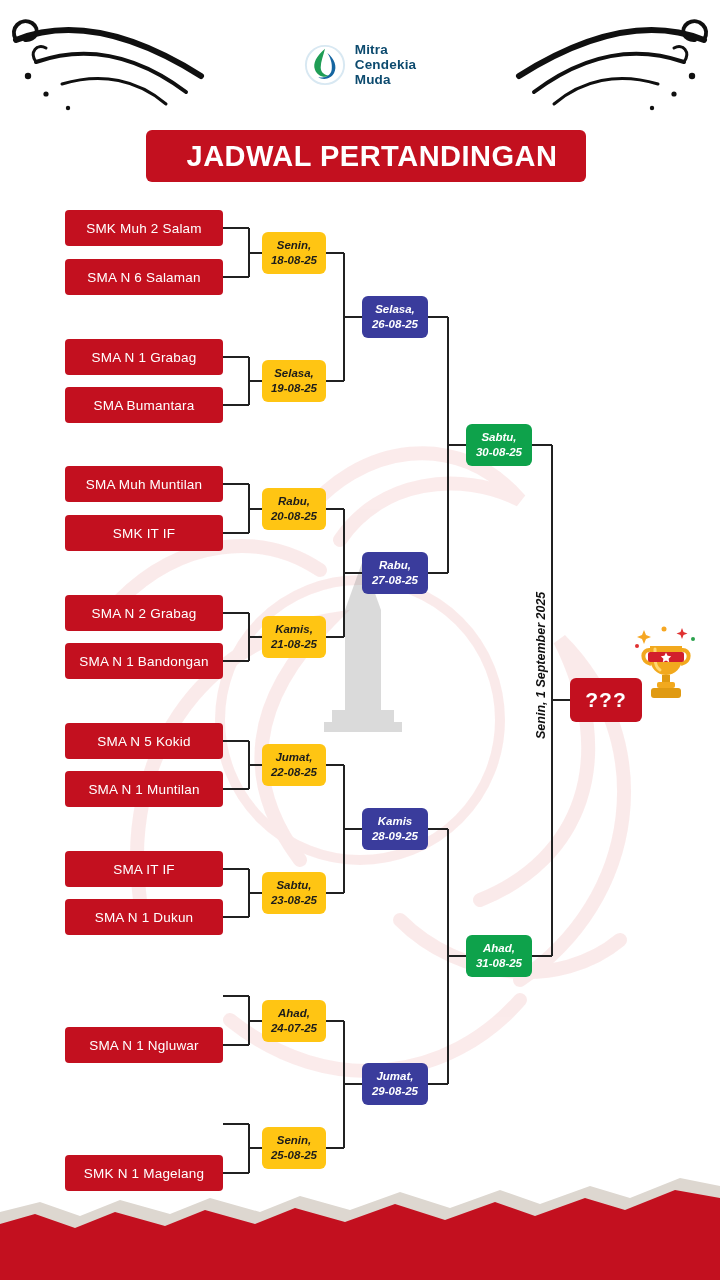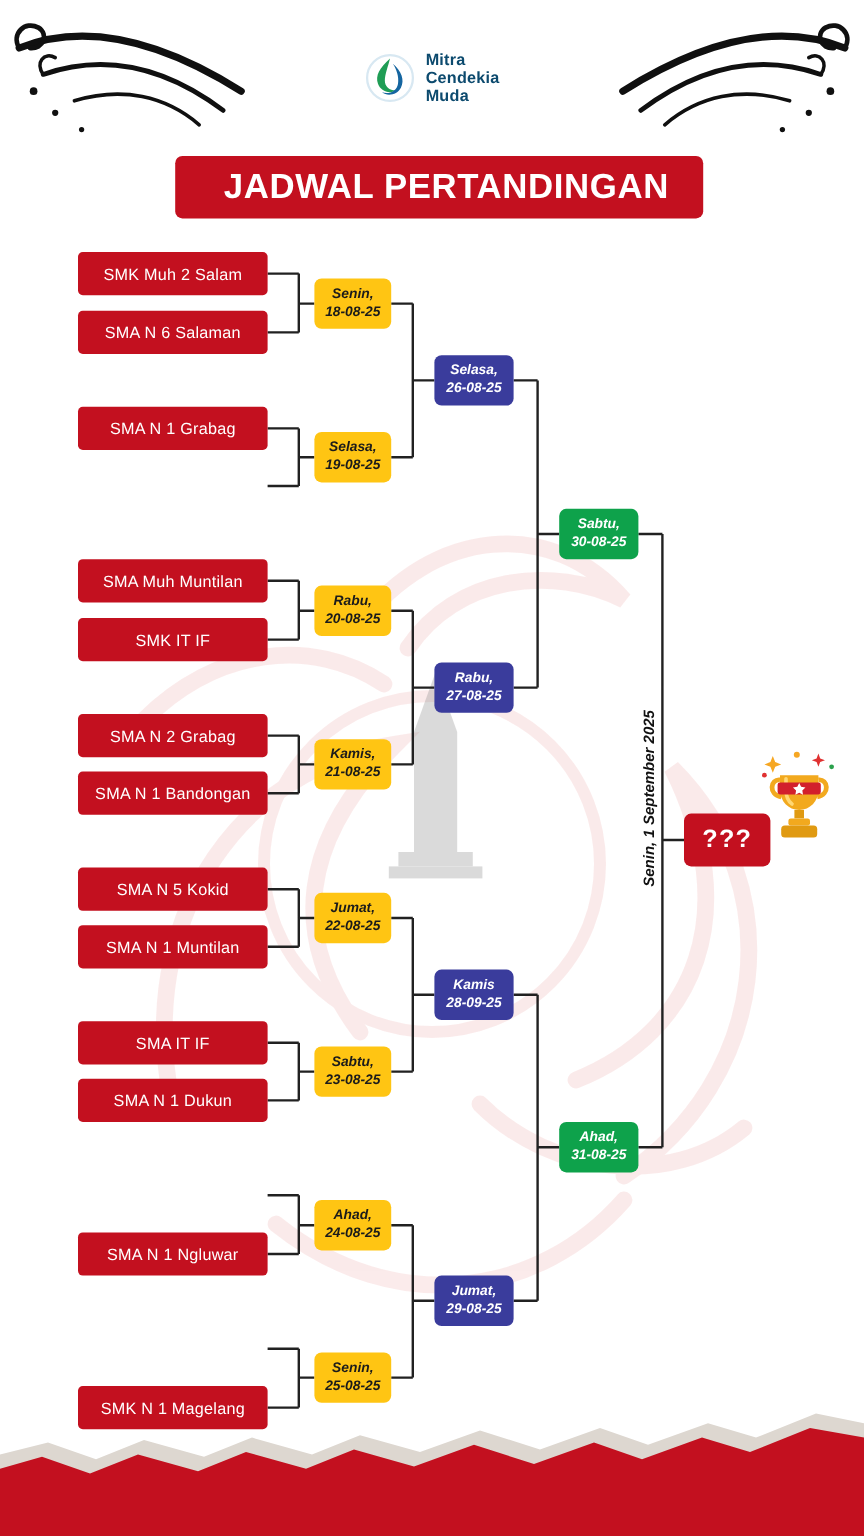--- a/index.html
+++ b/index.html
@@ -131,20 +131,21 @@
       M326 765 H344 M326 893 H344 M344 765 V893 M344 829 H362
       M326 1021 H344 M326 1148 H344 M344 1021 V1148 M344 1084 H362
       M428 317 H448 M428 573 H448 M448 317 V573 M448 445 H466
       M428 829 H448 M428 1084 H448 M448 829 V1084 M448 956 H466
       M532 445 H552 M532 956 H552 M552 445 V956 M552 700 H570"></path>
   </svg>
 
   <div class="team" style="top:210px">SMK Muh 2 Salam</div>
   <div class="team" style="top:259px">SMA N 6 Salaman</div>
   <div class="team" style="top:339px">SMA N 1 Grabag</div>
+  <div class="team" style="top:387px">SMA Bumantara</div>
   <div class="team" style="top:515px">SMK IT IF</div>
   <div class="team" style="top:466px">SMA Muh Muntilan</div>
   <div class="team" style="top:595px">SMA N 2 Grabag</div>
   <div class="team" style="top:643px">SMA N 1 Bandongan</div>
   <div class="team" style="top:723px">SMA N 5 Kokid</div>
   <div class="team" style="top:771px">SMA N 1 Muntilan</div>
   <div class="team" style="top:851px">SMA IT IF</div>
   <div class="team" style="top:899px">SMA N 1 Dukun</div>
   <div class="team" style="top:1027px">SMA N 1 Ngluwar</div>
   <div class="team" style="top:1155px">SMK N 1 Magelang</div>
@@ -168,21 +169,21 @@
   <div class="datebox r1" style="top:744px">
       <span>Jumat,</span>
       <span>22-08-25</span>
     </div>
   <div class="datebox r1" style="top:872px">
       <span>Sabtu,</span>
       <span>23-08-25</span>
     </div>
   <div class="datebox r1" style="top:1000px">
       <span>Ahad,</span>
-      <span>24-08-25</span>
+      <span>24-07-25</span>
     </div>
   <div class="datebox r1" style="top:1127px">
       <span>Senin,</span>
       <span>25-08-25</span>
     </div>
 
   <div class="datebox r2" style="top:296px">
       <span>Selasa,</span>
       <span>26-08-25</span>
     </div>

